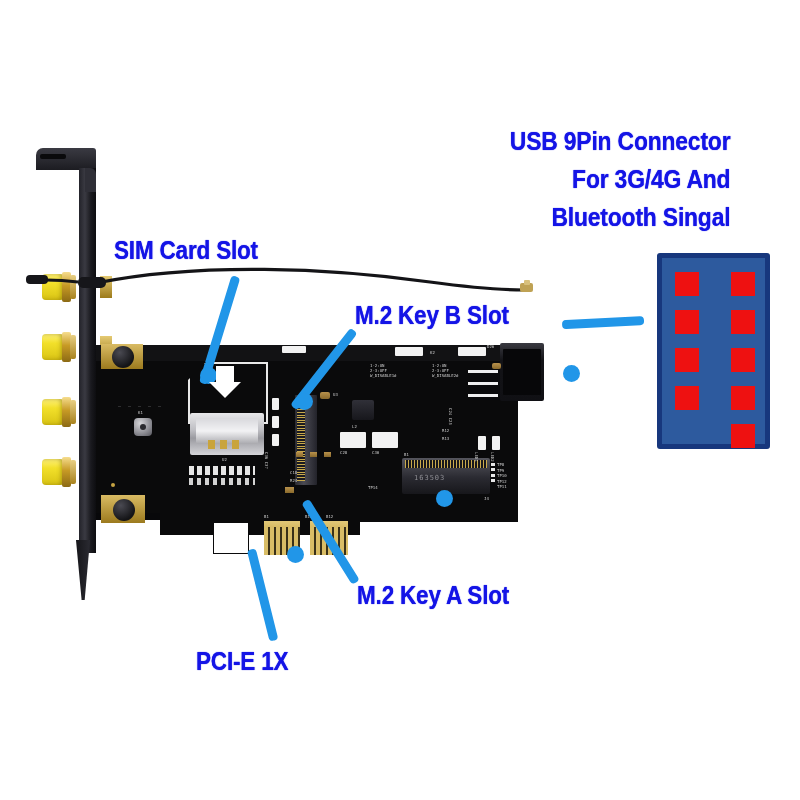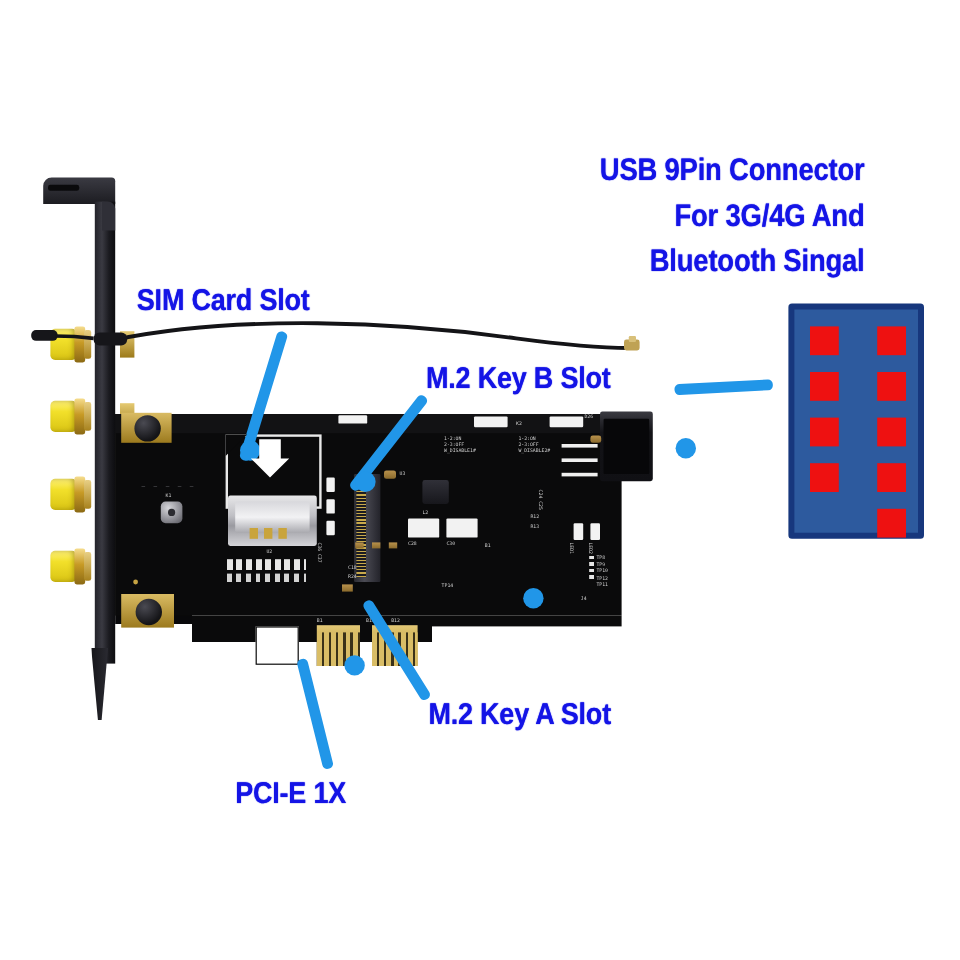--- a/index.html
+++ b/index.html
@@ -17,21 +17,21 @@
     white-space:nowrap;
     transform-origin:left top;
     text-shadow:0 0 1px #1414e6;
   }
   .lbl-usb{font-size:26px;line-height:38px;text-align:right;transform:scaleX(0.88);}
   .lbl-sim{left:114px;top:236px;font-size:25px;transform:scaleX(0.9);}
   .lbl-keyb{left:355px;top:301px;font-size:25px;transform:scaleX(0.9);}
   .lbl-keya{left:357px;top:581px;font-size:25px;transform:scaleX(0.9);}
   .lbl-pcie{left:196px;top:647px;font-size:25px;transform:scaleX(0.9);}
 
-  .usb-block{position:absolute;left:430px;top:122px;width:330px;}
+  .usb-block{position:absolute;left:440px;top:122px;width:330px;}
   .usb-block div{display:block;}
 
   
   .ptr{position:absolute;background:#2196e8;border-radius:4px;transform-origin:0 50%;}
   .dot{position:absolute;width:17px;height:17px;border-radius:50%;background:#2196e8;}
 
   
   #board{position:absolute;left:0;top:0;width:800px;height:800px;}
 
   
@@ -231,20 +231,24 @@
     <div class="silk" style="left:290px;top:470px;">C18</div>
     <div class="silk" style="left:290px;top:478px;">R24</div>
     <div class="silk" style="left:368px;top:485px;">TP14</div>
     <div class="cap-tan" style="left:285px;top:487px;width:9px;height:6px;"></div>
 
     <div class="wcap" style="left:272px;top:398px;width:7px;height:12px;"></div>
     <div class="wcap" style="left:272px;top:416px;width:7px;height:12px;"></div>
     <div class="wcap" style="left:272px;top:434px;width:7px;height:12px;"></div>
     <div class="silk" style="left:264px;top:452px;writing-mode:vertical-rl;">C36 C37</div>
 
+    <div class="m2a">
+      <div class="pins"></div>
+      <div class="mark">163503</div>
+    </div>
     <div class="silk" style="left:404px;top:452px;">B1</div>
     <div class="silk" style="left:484px;top:496px;">J4</div>
 
     <div class="wcap" style="left:478px;top:436px;width:8px;height:14px;"></div>
     <div class="wcap" style="left:492px;top:436px;width:8px;height:14px;"></div>
     <div class="silk" style="left:474px;top:452px;writing-mode:vertical-rl;">LED1</div>
     <div class="silk" style="left:490px;top:452px;writing-mode:vertical-rl;">LED2</div>
     <div class="silk" style="left:497px;top:462px;line-height:5.5px;">TP8
 TP9
 TP10

